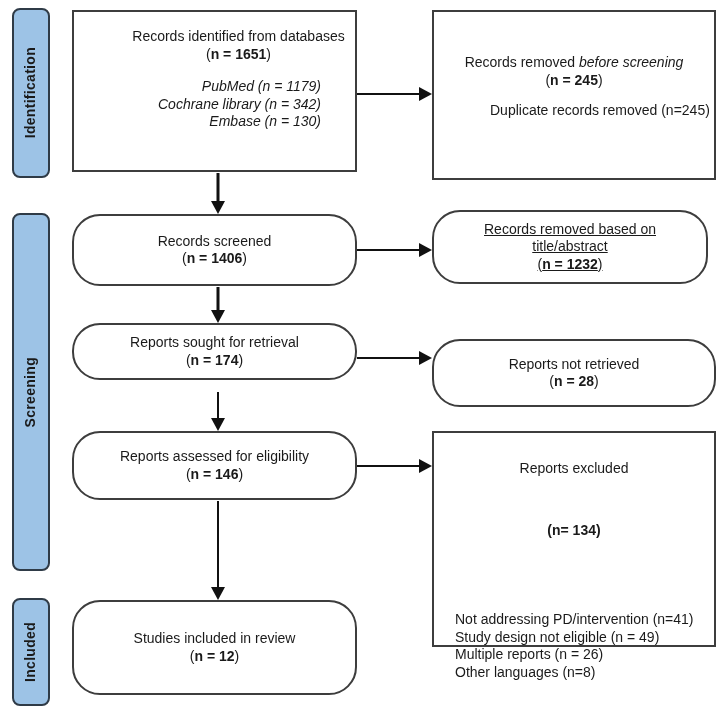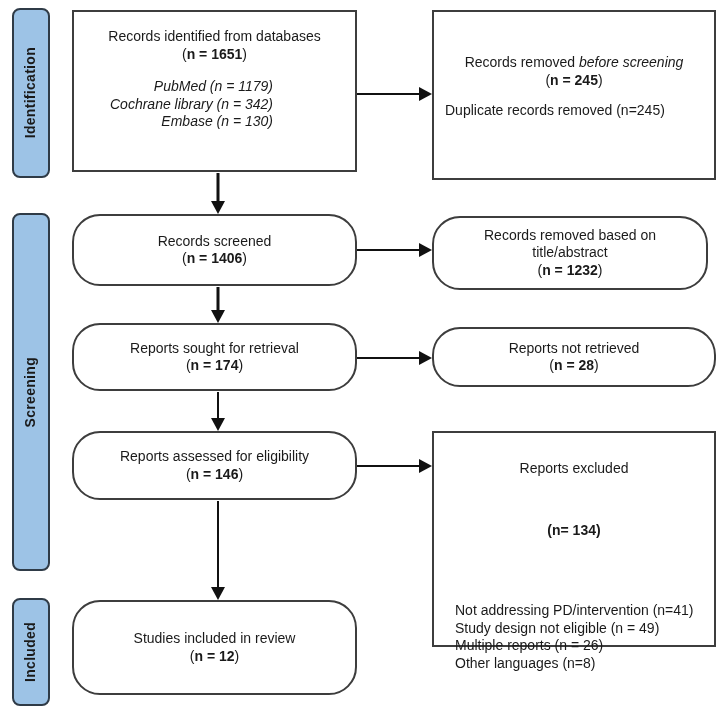--- a/index.html
+++ b/index.html
@@ -77,72 +77,72 @@
     position: absolute; right: 0; top: 50%; transform: translateY(-50%);
     width: 0; height: 0;
     border-top: 7px solid transparent;
     border-bottom: 7px solid transparent;
     border-left: 13px solid #111;
   }
   
   .box-identified { padding-top: 16px; display: flex; flex-direction: column; align-items: center; }
   .box-identified .details { align-self: flex-start; text-align: right; padding-left: 36px; margin-top: 15px; }
   .box-removed-before { padding-top: 42px; display: flex; flex-direction: column; align-items: center; }
-  .box-removed-before .detail { align-self: flex-start; text-align: left; padding-left: 11px; margin-top: 13px; }
+  .box-removed-before .detail { align-self: flex-start; text-align: left; padding-left: 11px; margin-top: 13px; margin-left: 45px; }
   .box-excluded { padding-top: 27px; display: flex; flex-direction: column; align-items: center; gap: 44px; }
-  .box-excluded .reasons { align-self: flex-start; text-align: left; padding-left: 21px; margin-top: 19px; }
+  .box-excluded .reasons { align-self: flex-start; text-align: left; padding-left: 21px; margin-top: 28px; }
 </style>
 </head>
 <body>
 
 <div class="canvas">
 
   <div class="stage" style="top:8px; height:170px;">
     <span class="vtext">Identification</span>
   </div>
   <div class="stage" style="top:213px; height:358px;">
     <span class="vtext">Screening</span>
   </div>
   <div class="stage" style="top:598px; height:108px;">
     <span class="vtext">Included</span>
   </div>
 
-  <div class="fbox box-identified" style="left:72px; top:10px; width:285px; height:162px;">
+  <div class="fbox box-identified" style="left:72px; top:10px; width:285px; height:162px;padding-left:48px;">
     <div class="title-line">Records identified from databases</div>
     <div class="title-line"><span>(</span><span class="bold">n = 1651</span><span>)</span></div>
     <div class="details italic">
       <span class="block">PubMed (n = 1179)</span>
       <span class="block">Cochrane library (n = 342)</span>
       <span class="block">Embase (n = 130)</span>
     </div>
   </div>
 
   <div class="fbox box-removed-before" style="left:432px; top:10px; width:284px; height:170px;">
     <div class="title-line"><span>Records removed </span><span class="italic">before screening</span></div>
     <div class="title-line"><span>(</span><span class="bold">n = 245</span><span>)</span></div>
     <div class="detail">Duplicate records removed (n=245)</div>
   </div>
 
   <div class="fbox col-center" style="left:72px; top:214px; width:285px; height:72px;">
     <div>Records screened</div>
     <div><span>(</span><span class="bold">n = 1406</span><span>)</span></div>
   </div>
 
-  <div class="fbox col-center" style="left:432px; top:216px; width:276px; height:74px;">
+  <div class="fbox col-center" style="left:432px; top:210px; width:276px; height:74px;text-decoration:underline;">
     <div>Records removed based on</div>
     <div>title/abstract</div>
     <div><span>(</span><span class="bold">n = 1232</span><span>)</span></div>
   </div>
 
-  <div class="fbox col-center" style="left:72px; top:323px; width:285px; height:68px;">
+  <div class="fbox col-center" style="left:72px; top:323px; width:285px; height:57px;">
     <div>Reports sought for retrieval</div>
     <div><span>(</span><span class="bold">n = 174</span><span>)</span></div>
   </div>
 
-  <div class="fbox col-center" style="left:432px; top:327px; width:284px; height:60px;">
+  <div class="fbox col-center" style="left:432px; top:339px; width:284px; height:68px;">
     <div>Reports not retrieved</div>
     <div><span>(</span><span class="bold">n = 28</span><span>)</span></div>
   </div>
 
   <div class="fbox col-center" style="left:72px; top:431px; width:285px; height:69px;">
     <div>Reports assessed for eligibility</div>
     <div><span>(</span><span class="bold">n = 146</span><span>)</span></div>
   </div>
 
   <div class="fbox box-excluded" style="left:432px; top:431px; width:284px; height:216px;">

